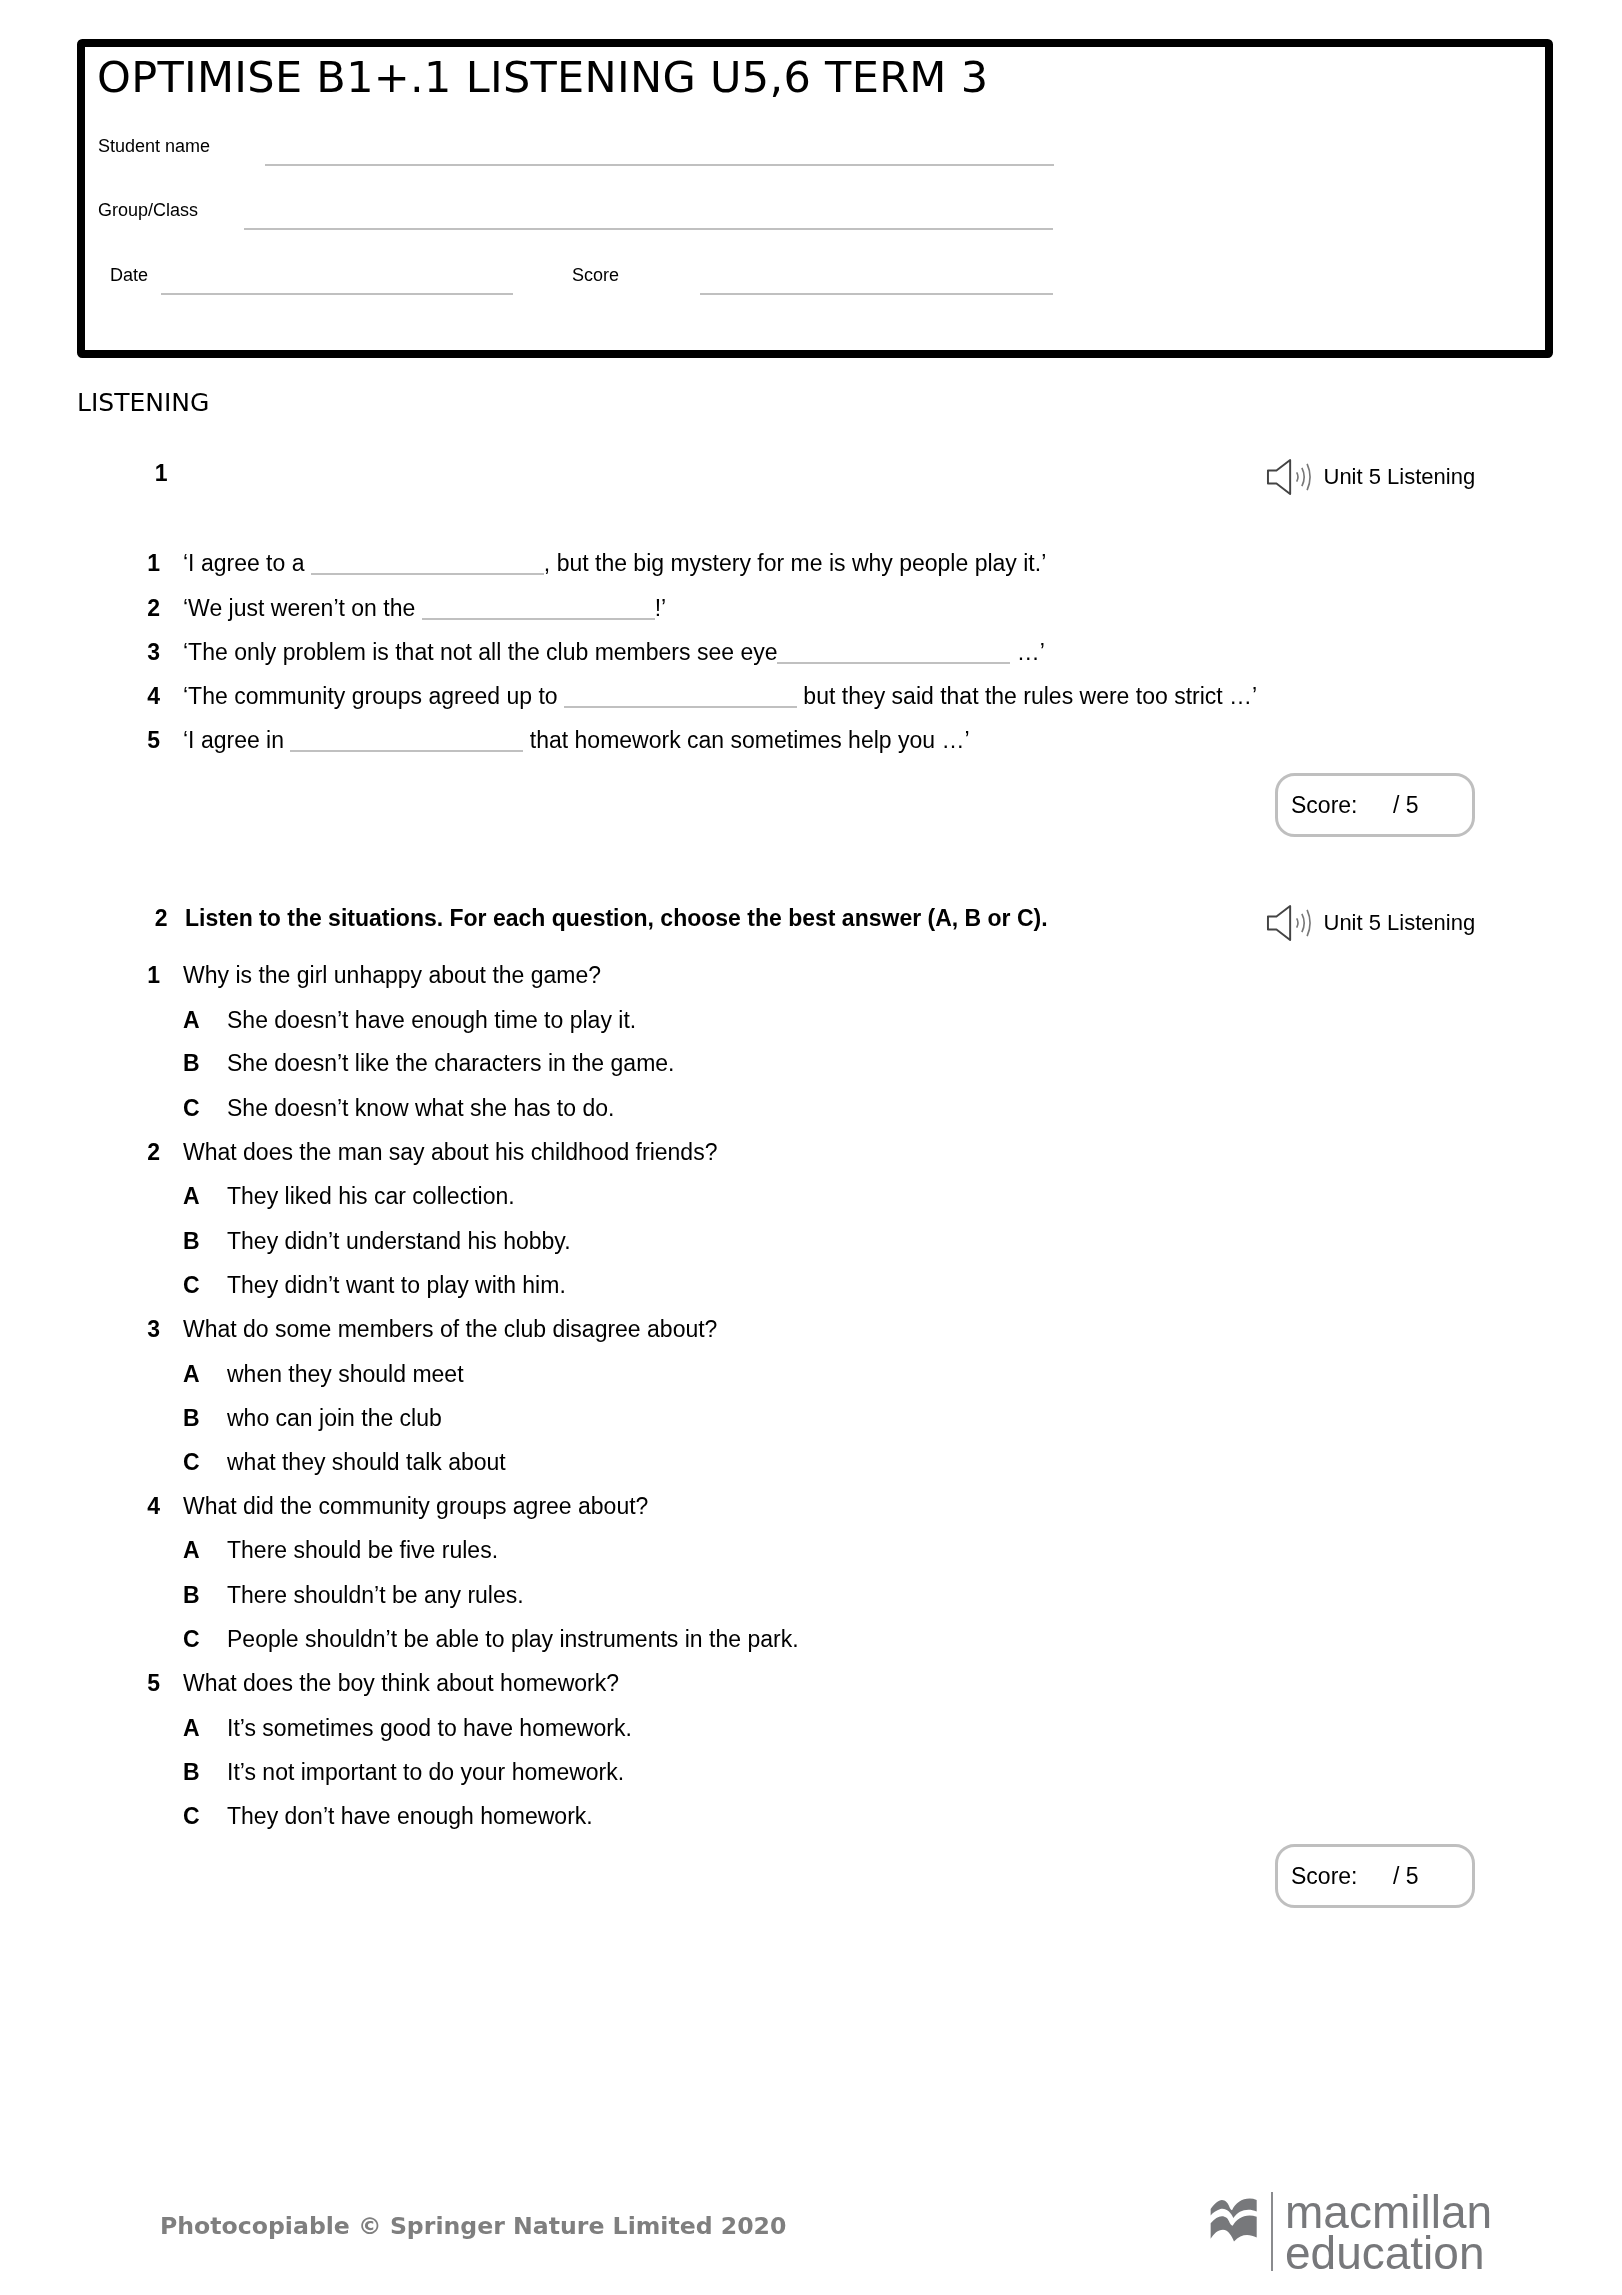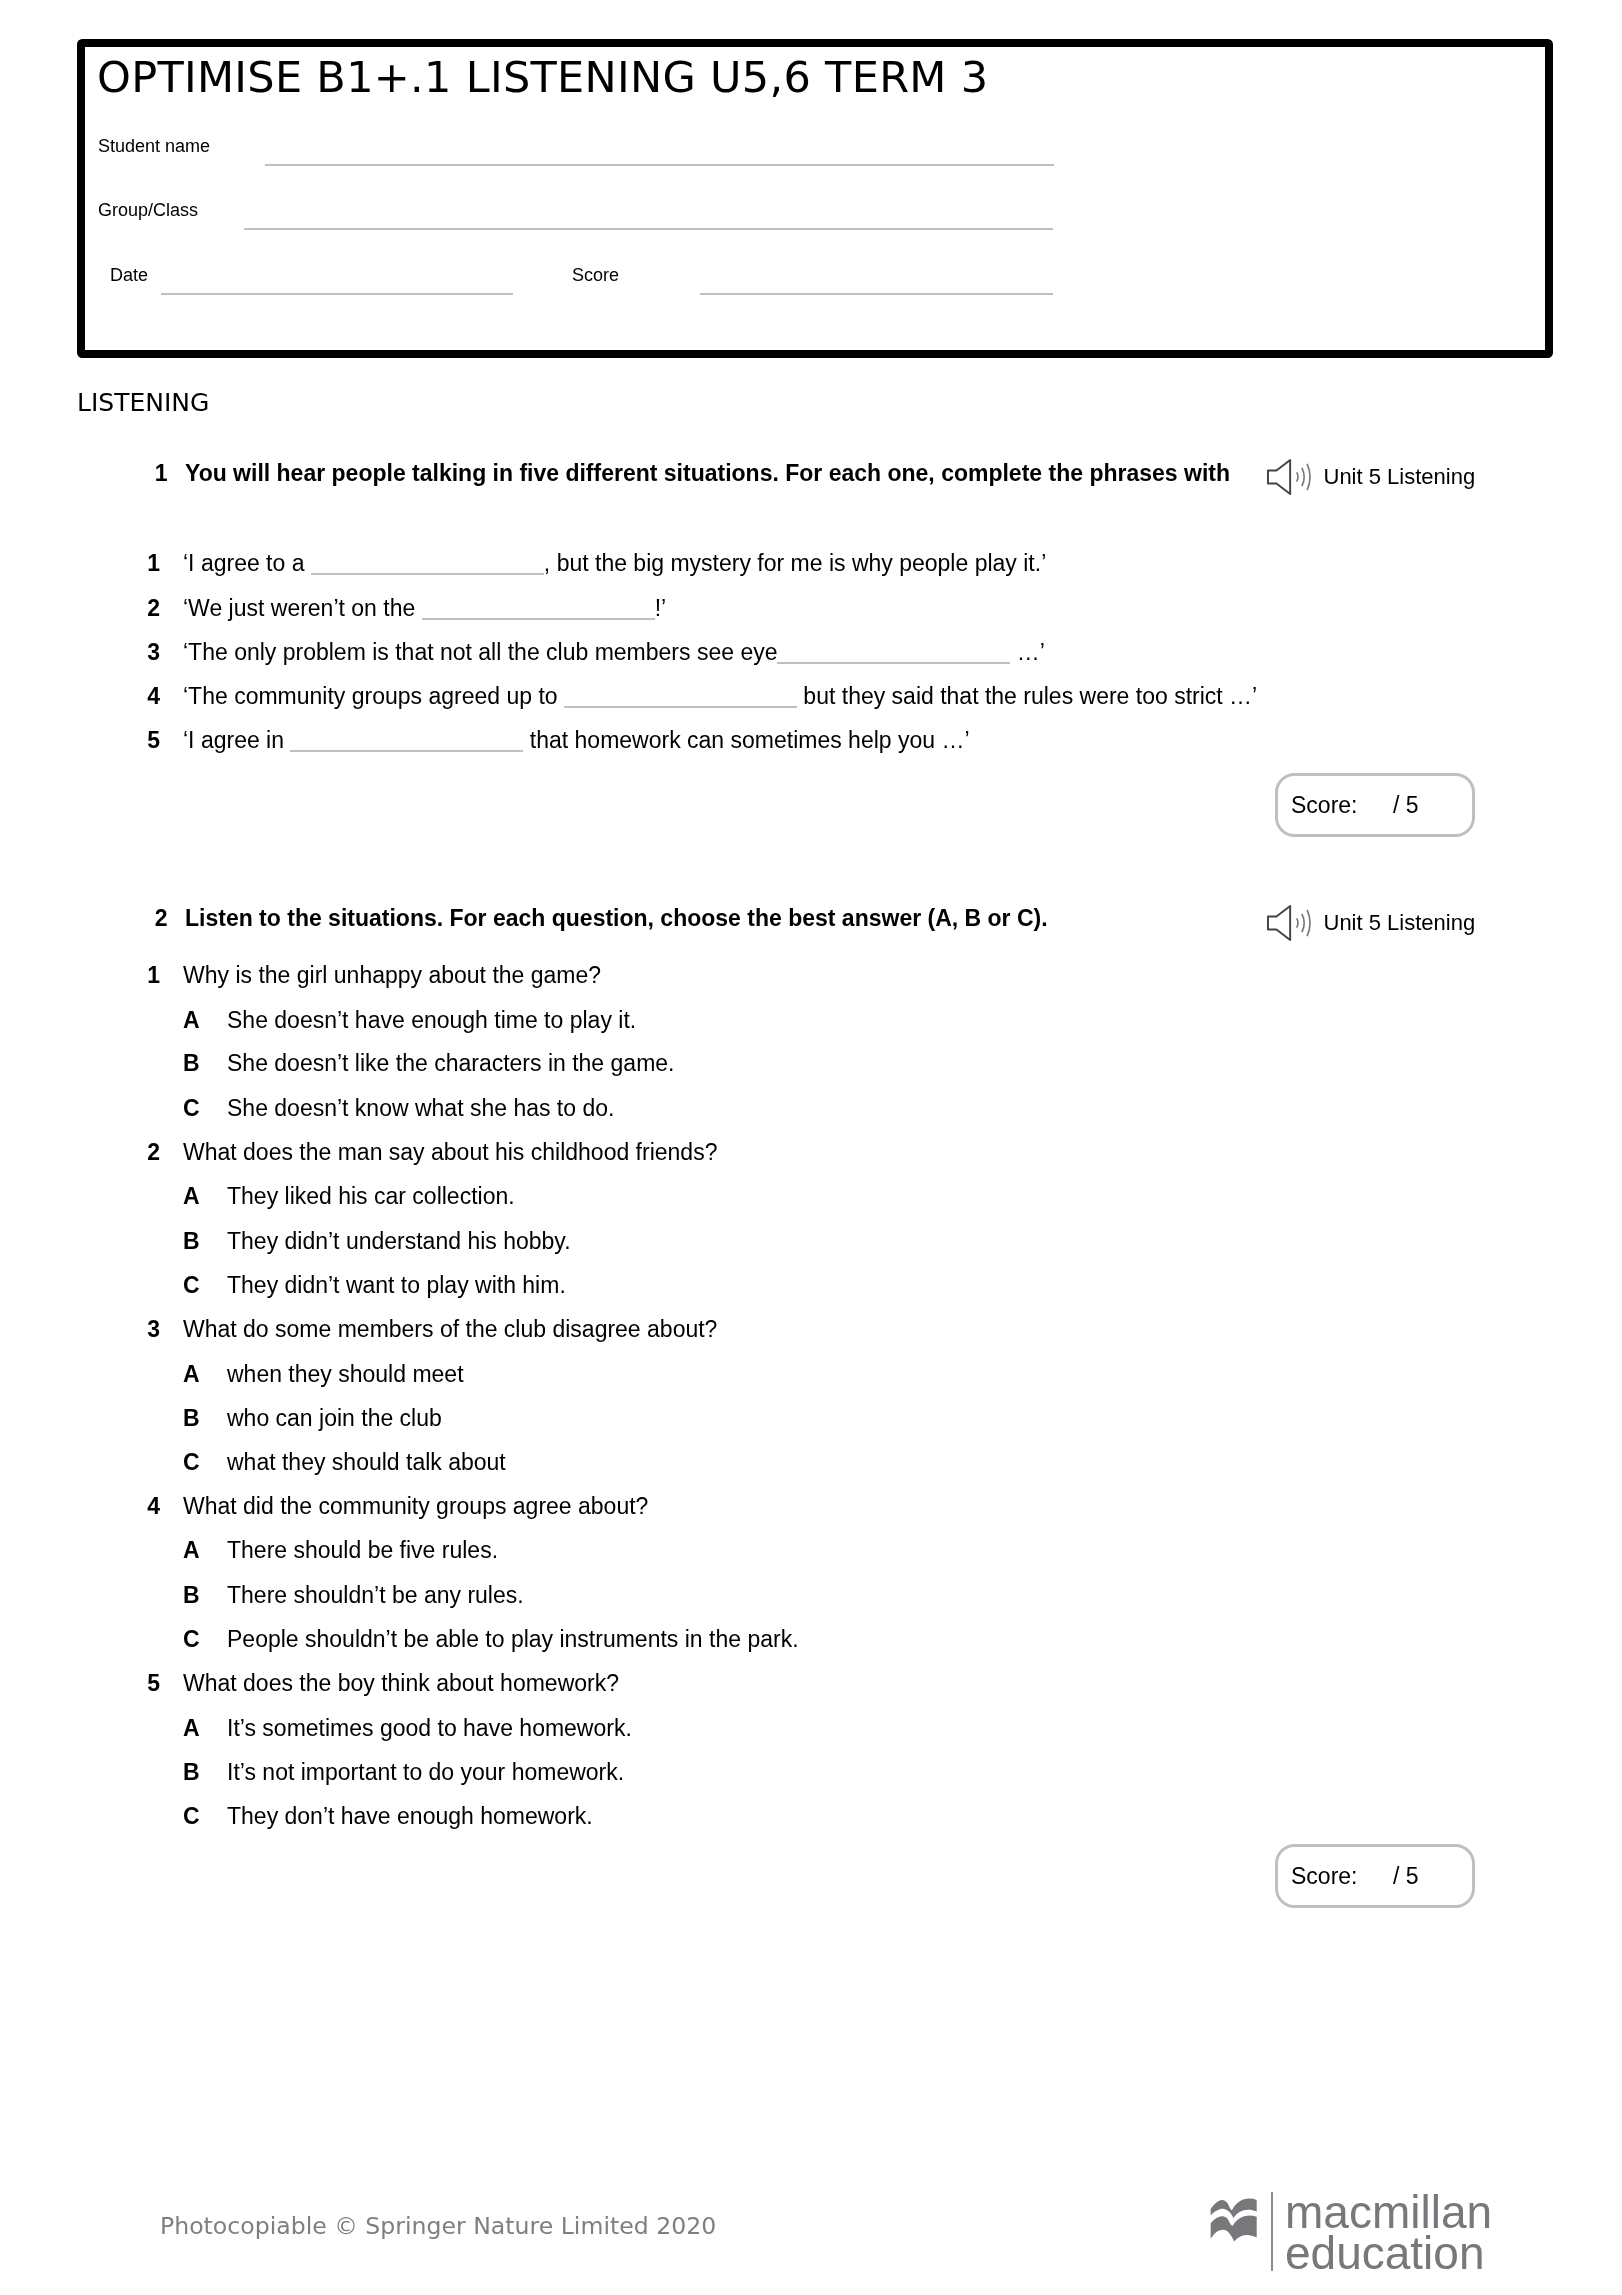--- a/index.html
+++ b/index.html
@@ -44,21 +44,21 @@
 
   .score-box {
     width: 200px; height: 64px; box-sizing: border-box; border: 3.9px solid #bfbfbf; border-radius: 19.6px;
     font-family: "Liberation Sans", sans-serif; font-size: 23px;
   }
   .score-box .lab { position: absolute; left: 13px; top: 15.7px; }
   .score-box .out { position: absolute; left: 115px; top: 15.7px; }
 
   .footer-text {
     left: 160px; top: 2212px; font-family: "DejaVu Sans", sans-serif; font-size: 23.6px; color: #7f7f7f;
-    line-height: 29px; white-space: nowrap; font-weight: normal;
+    line-height: 29px; white-space: nowrap; font-weight: bold;
   }
   .logo-text {
     left: 1285px; font-family: "Liberation Sans", sans-serif; font-size: 46px; color: #77787b; line-height: 41px; white-space: nowrap;
   }
 </style>
 </head>
 <body>
 
 <div class="abs header-box"></div>
 <div class="abs title">OPTIMISE B1+.1 LISTENING U5,6 TERM 3</div>
@@ -72,21 +72,20 @@
 <div class="abs hdr-label" style="left:98px; top:262px;margin-left:12px;">Date</div>
 <div class="abs hdr-line" style="left:161px; top:293px; width:352px;"></div>
 
 <div class="abs hdr-label" style="left:572px; top:262px;">Score</div>
 <div class="abs hdr-line" style="left:700px; top:293px; width:353px;"></div>
 
 <div class="abs section-label">LISTENING</div>
 
 <div class="abs instr" style="top:455px;">
   <span class="num">1</span>
-  <span class="txt">You will hear people talking in five different situations. For each one, complete the phrases with</span>
 </div>
 
 <div class="abs audio" style="left:1266px; top:458px;">
   <svg width="47" height="38" viewBox="0 0 72 58">
     <path d="M3 19 H16 L37 3 V55 L16 39 H3 Z" fill="none" stroke="#444" stroke-width="3" stroke-linejoin="round"></path>
     <path d="M47 22 Q51 29 47 36" fill="none" stroke="#777" stroke-width="2.5"></path>
     <path d="M55 15 Q62 29 55 43" fill="none" stroke="#777" stroke-width="2.5"></path>
     <path d="M63 9 Q72 29 63 49" fill="none" stroke="#777" stroke-width="2.5"></path>
   </svg>
   <span>Unit 5 Listening</span>

